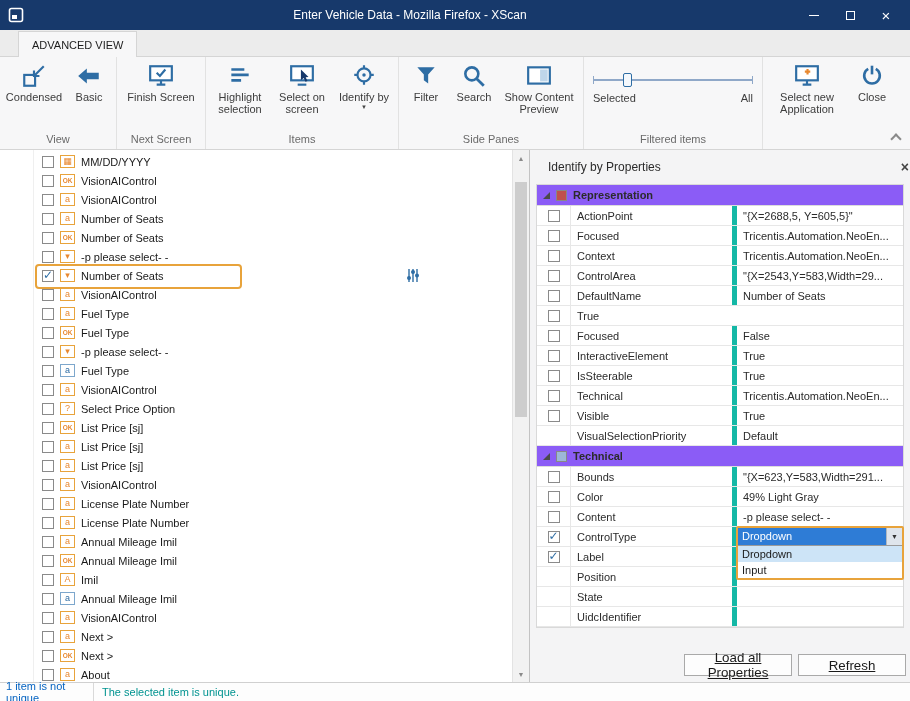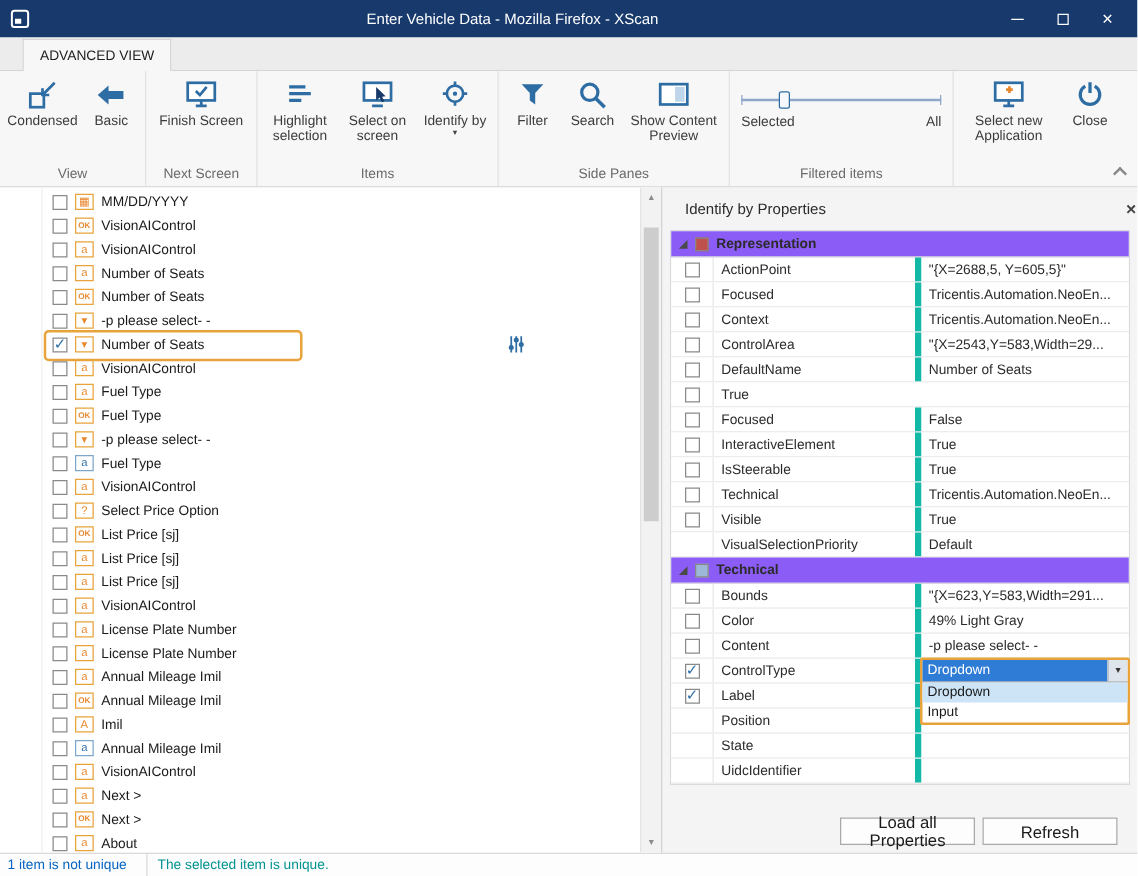--- a/index.html
+++ b/index.html
@@ -82,26 +82,26 @@
   .pc-val { flex:1; padding-left:6px; color:#2b2b2b; position:relative; display:flex; align-items:center;
             overflow:visible; white-space:nowrap; }
   .combo-overlay { position:absolute; left:-1px; top:-1px; width:calc(100% + 2px); z-index:5;
                    border:2px solid #E8A33B; border-radius:2px; background:#fff; }
   .combo-line { display:flex; height:18px; border-bottom:1px solid #9a9a9a; }
   .combo-text { flex:1; background:#2E7CD6; color:#fff; padding:2px 4px; overflow:hidden; }
   .combo-btn { width:16px; background:#dfe5ec; border-left:1px solid #b0b8c0; display:flex; align-items:center;
                justify-content:center; font-size:7px; color:#333; }
   .combo-list .item { height:16px; padding:1px 4px; display:flex; align-items:center; color:#1a1a1a; }
   .combo-list .item.hl { background:#cde4f7; }
-  .pp-buttons { position:absolute; right:16px; bottom:6px; display:flex; gap:6px; }
+  .pp-buttons { position:absolute; right:4px; bottom:6px; display:flex; gap:6px;text-decoration:underline; }
   .pp-btn { width:108px; height:22px; background:#fdfdfd; border:1px solid #a9a9a9; display:flex; align-items:center;
             justify-content:center; color:#1a1a1a; }
   
   .statusbar { height:19px; border-top:1px solid #d0d0d0; background:#fdfdfd; display:flex; align-items:stretch; font-size:11px; }
-  .sb-left { width:118px; padding-left:6px; color:#0563C1; border-right:1px solid #d9d9d9; display:flex; align-items:center; }
+  .sb-left { width:94px; padding-left:6px; color:#0563C1; border-right:1px solid #d9d9d9; display:flex; align-items:center; }
   .sb-right { padding-left:8px; color:#009390; display:flex; align-items:center; }
 </style>
 </head>
 <body>
 
 <div class="titlebar">
   <span class="tb-icon">
     <svg width="16" height="16" viewBox="0 0 16 16">
         <rect x="1.5" y="1.5" width="13" height="13" rx="2" fill="none" stroke="#fff" stroke-width="1.6"></rect>
         <rect x="4" y="8" width="5" height="4" fill="#fff"></rect>

